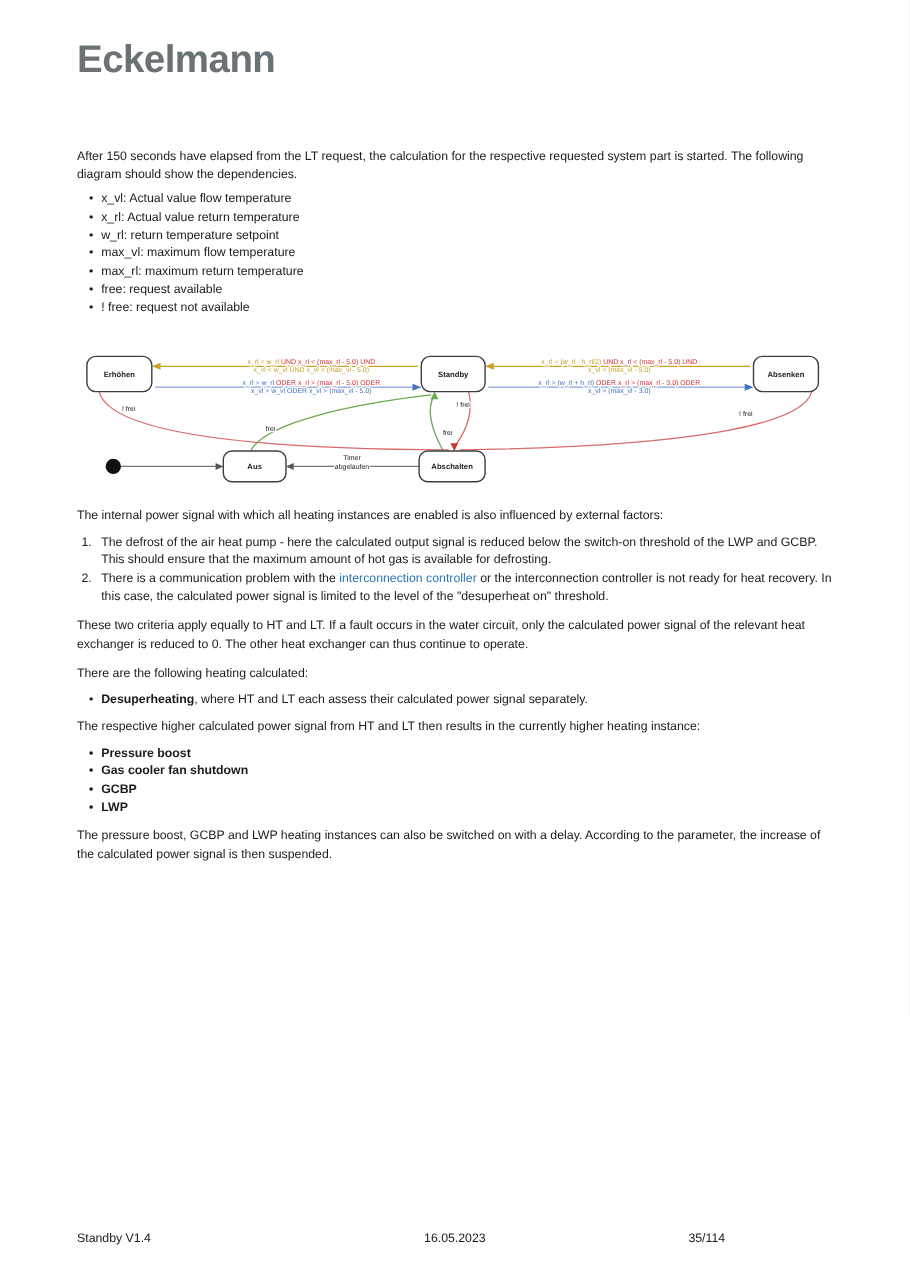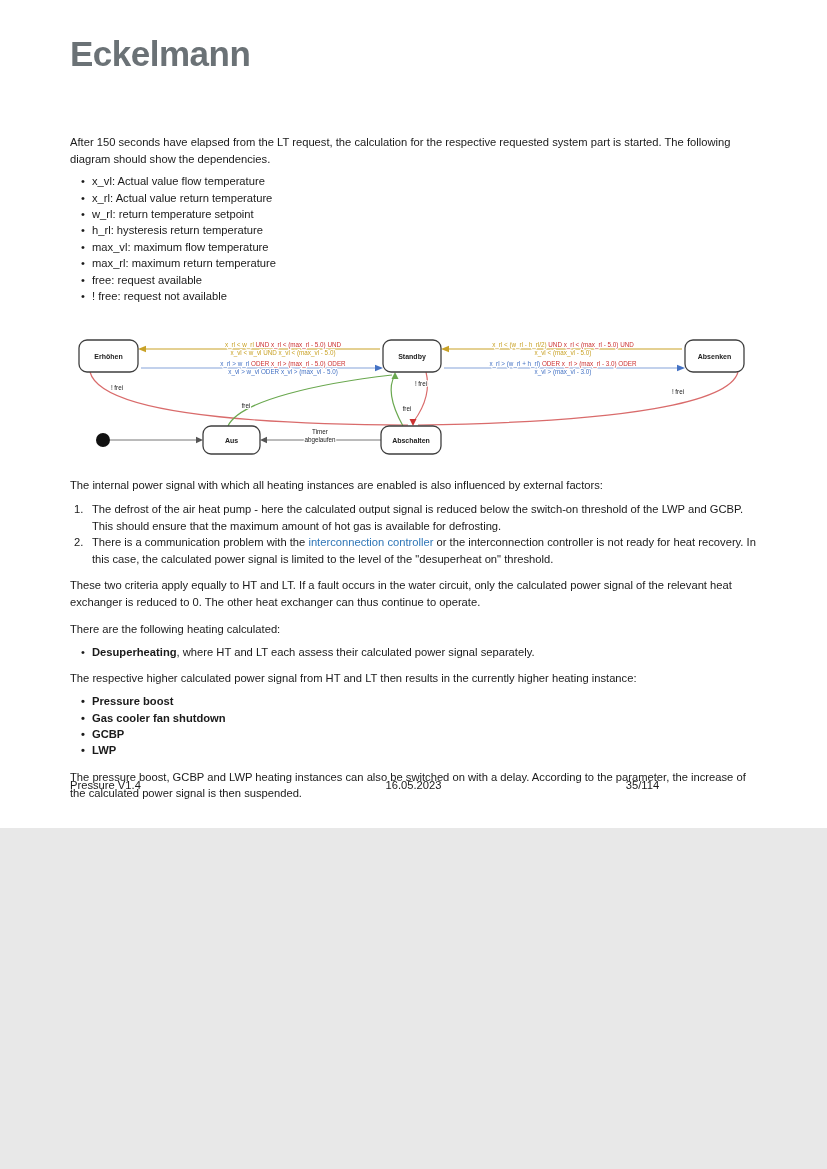--- a/index.html
+++ b/index.html
@@ -1,18 +1,18 @@
 <!DOCTYPE html>
 <html><head>
 <meta charset="utf-8">
 <style>
   html,body{margin:0;padding:0;background:#e8e8e8;}
   .page{
     position:relative;
-    width:827px;height:828px;
+    width:827px;height:1169px;
     background:#ffffff;
     font-family:"Liberation Sans","DejaVu Sans",sans-serif;
     color:#1a1a1a;
     overflow:hidden;
     margin:0 auto;
   }
   .content{padding:0 70px;}
   .logo{
     font-size:35px;font-weight:bold;color:#6b7276;
     letter-spacing:-0.5px;margin:34px 0 0 0;line-height:40px;
@@ -63,21 +63,20 @@
   <div class="content">
 
     <h1 class="logo">Eckelmann</h1>
 
     <p class="para intro-para">After 150 seconds have elapsed from the LT request, the calculation for the respective requested system part is started. The following diagram should show the dependencies.</p>
 
     <ul class="bullets">
       <li><span>x_vl: Actual value flow temperature</span></li>
       <li><span>x_rl: Actual value return temperature</span></li>
       <li><span>w_rl: return temperature setpoint</span></li>
-      <li><span>h_rl: hysteresis return temperature</span></li>
       <li><span>max_vl: maximum flow temperature</span></li>
       <li><span>max_rl: maximum return temperature</span></li>
       <li><span>free: request available</span></li>
       <li><span>! free: request not available</span></li>
     </ul>
 
     <div class="diagram">
       <svg width="687" height="132" viewBox="0 0 687 132">
 
         <g>
@@ -197,17 +196,17 @@
       <li><span>Gas cooler fan shutdown</span></li>
       <li><span>GCBP</span></li>
       <li><span>LWP</span></li>
     </ul>
 
     <p class="para mt10">The pressure boost, GCBP and LWP heating instances can also be switched on with a delay. According to the parameter, the increase of the calculated power signal is then suspended.</p>
 
   </div>
 
   <div class="footer">
-    <span class="f-left">Pressure V1.4</span>
+    <span class="f-left">Standby V1.4</span>
     <span class="f-center">16.05.2023</span>
     <span class="f-right">35/114</span>
   </div>
 </div>
 
 </body></html>

